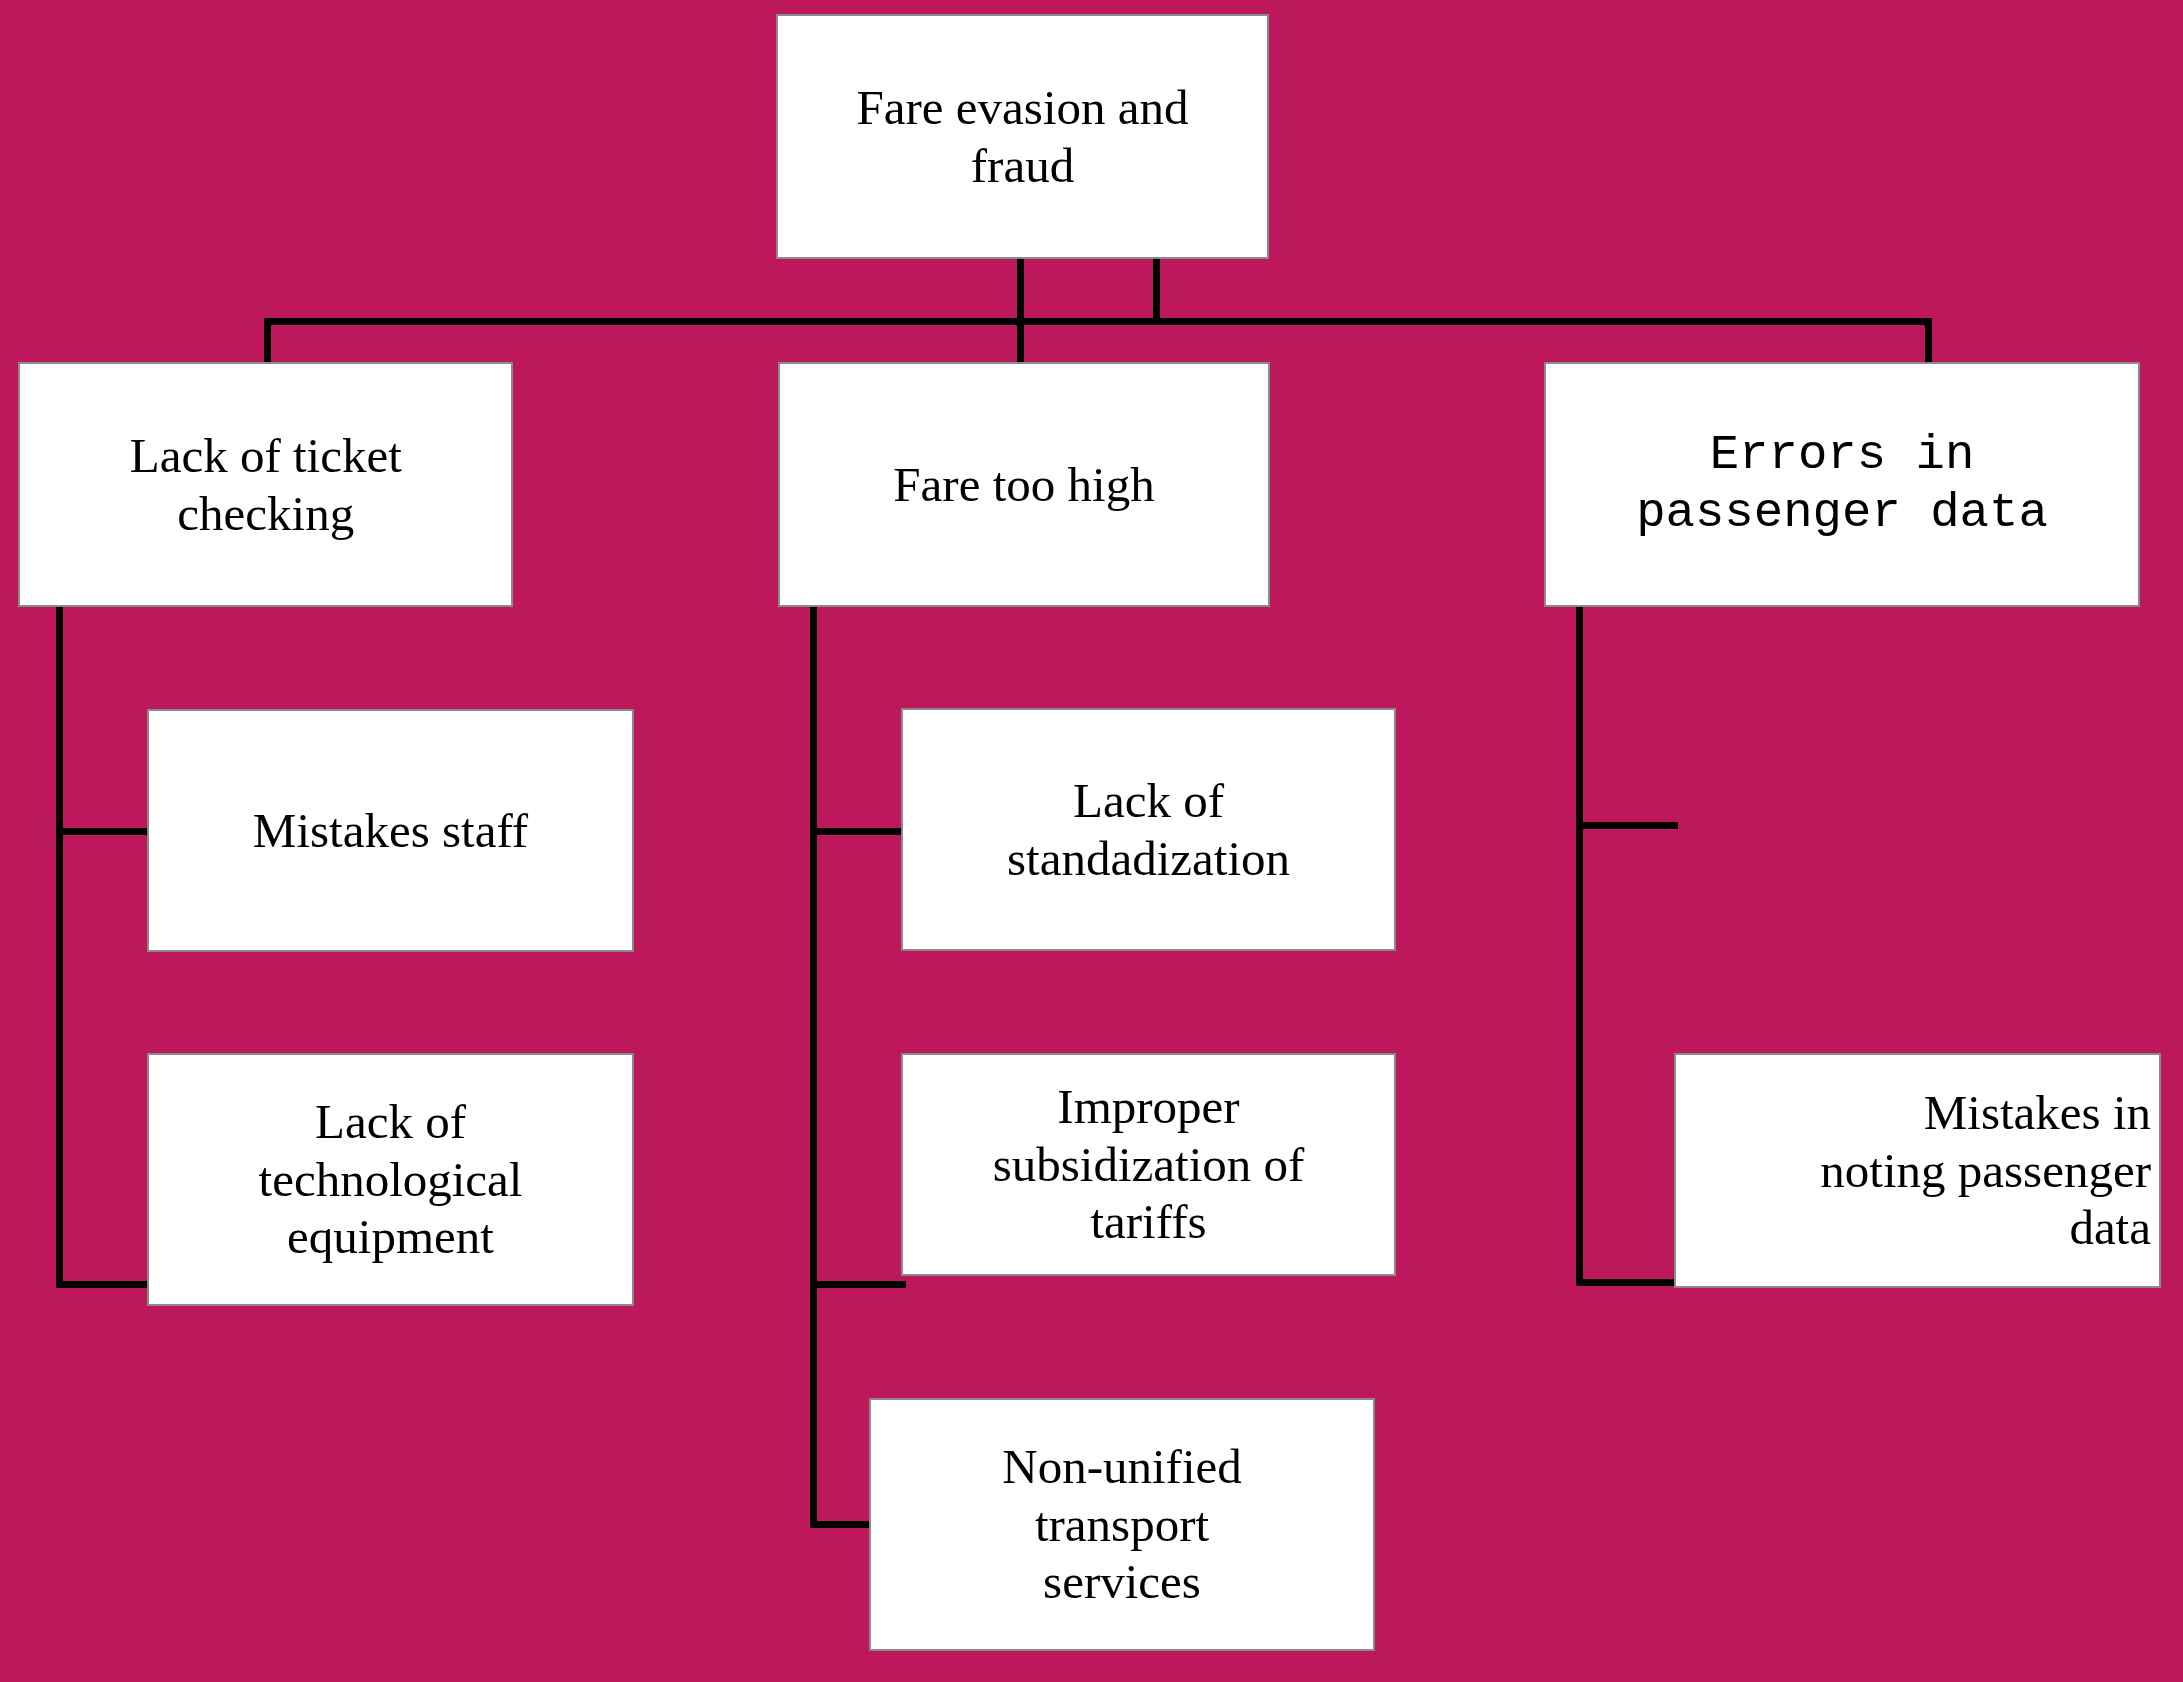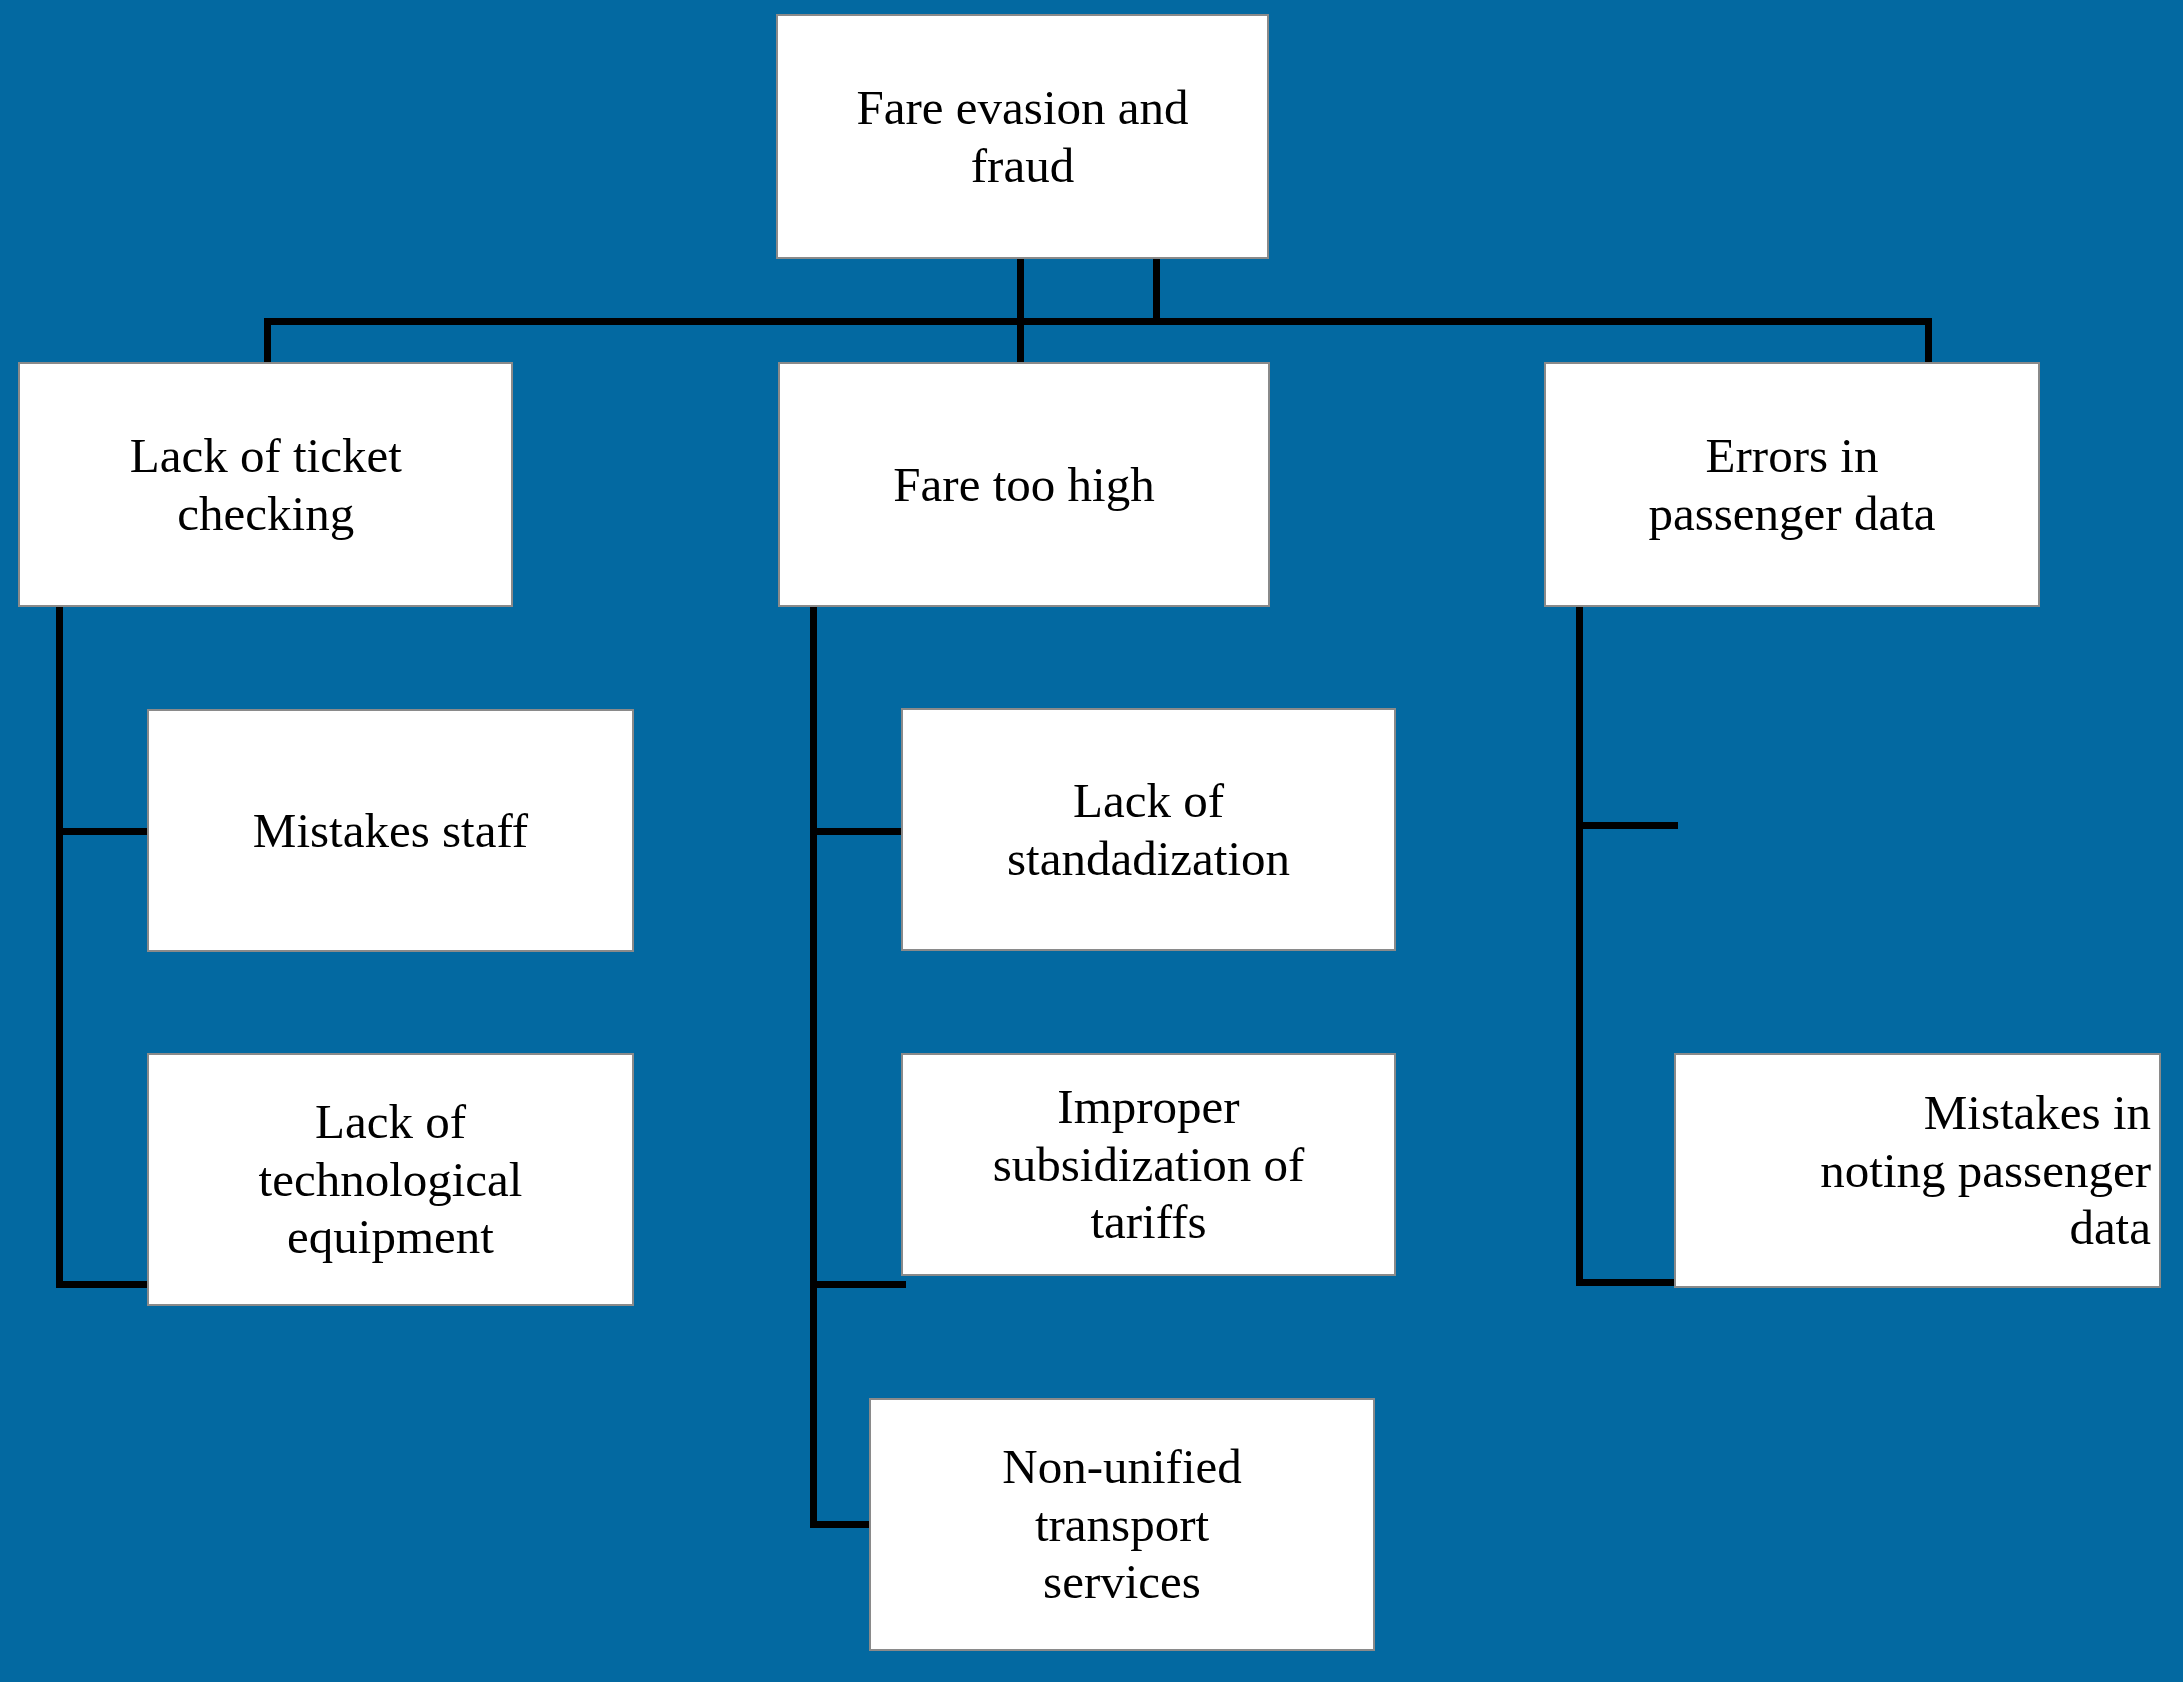--- a/index.html
+++ b/index.html
@@ -7,21 +7,21 @@
     padding: 0;
     background: #ffffff;
   }
   body {
     font-family: "Liberation Serif", "DejaVu Serif", serif;
   }
   #diagram-root {
     position: relative;
     width: 2183px;
     height: 1683px;
-    background: #0369a1;
+    background: #be185d;
     overflow: hidden;
   }
   
   .node {
     position: absolute;
     box-sizing: border-box;
     background: #ffffff;
     border: 2.4px solid #8a8a8a;
     display: flex;
     align-items: center;
@@ -34,21 +34,21 @@
   }
   .node .label {
     display: block;
     width: 100%;
     white-space: pre-line;
   }
   .node.root       { left: 776px;  top: 14.3px;   width: 493px; height: 245px; font-size: 49px; }
   .node.lvl2       { top: 362px;   height: 245px; font-size: 49px; }
   .node.lvl2.a     { left: 18.3px;   width: 495px; }
   .node.lvl2.b     { left: 778px;  width: 492px; }
-  .node.lvl2.c     { left: 1544px; width: 496px; }
+  .node.lvl2.c     { left: 1544px; width: 596px; font-family: Liberation Mono, monospace; }
 
   .node.lvl3       { font-size: 49px; }
   
   .node.l3-a1 { left: 147px;  top: 709px;  width: 487px; height: 243px; }
   .node.l3-a2 { left: 147px;  top: 1053px; width: 487px; height: 253px; }
   
   .node.l3-b1 { left: 901px; top: 708px;  width: 495px; height: 243px; }
   .node.l3-b2 { left: 901px; top: 1053px; width: 495px; height: 223px; }
   .node.l3-b3 { left: 869px; top: 1398px; width: 506px; height: 253px; }
   

